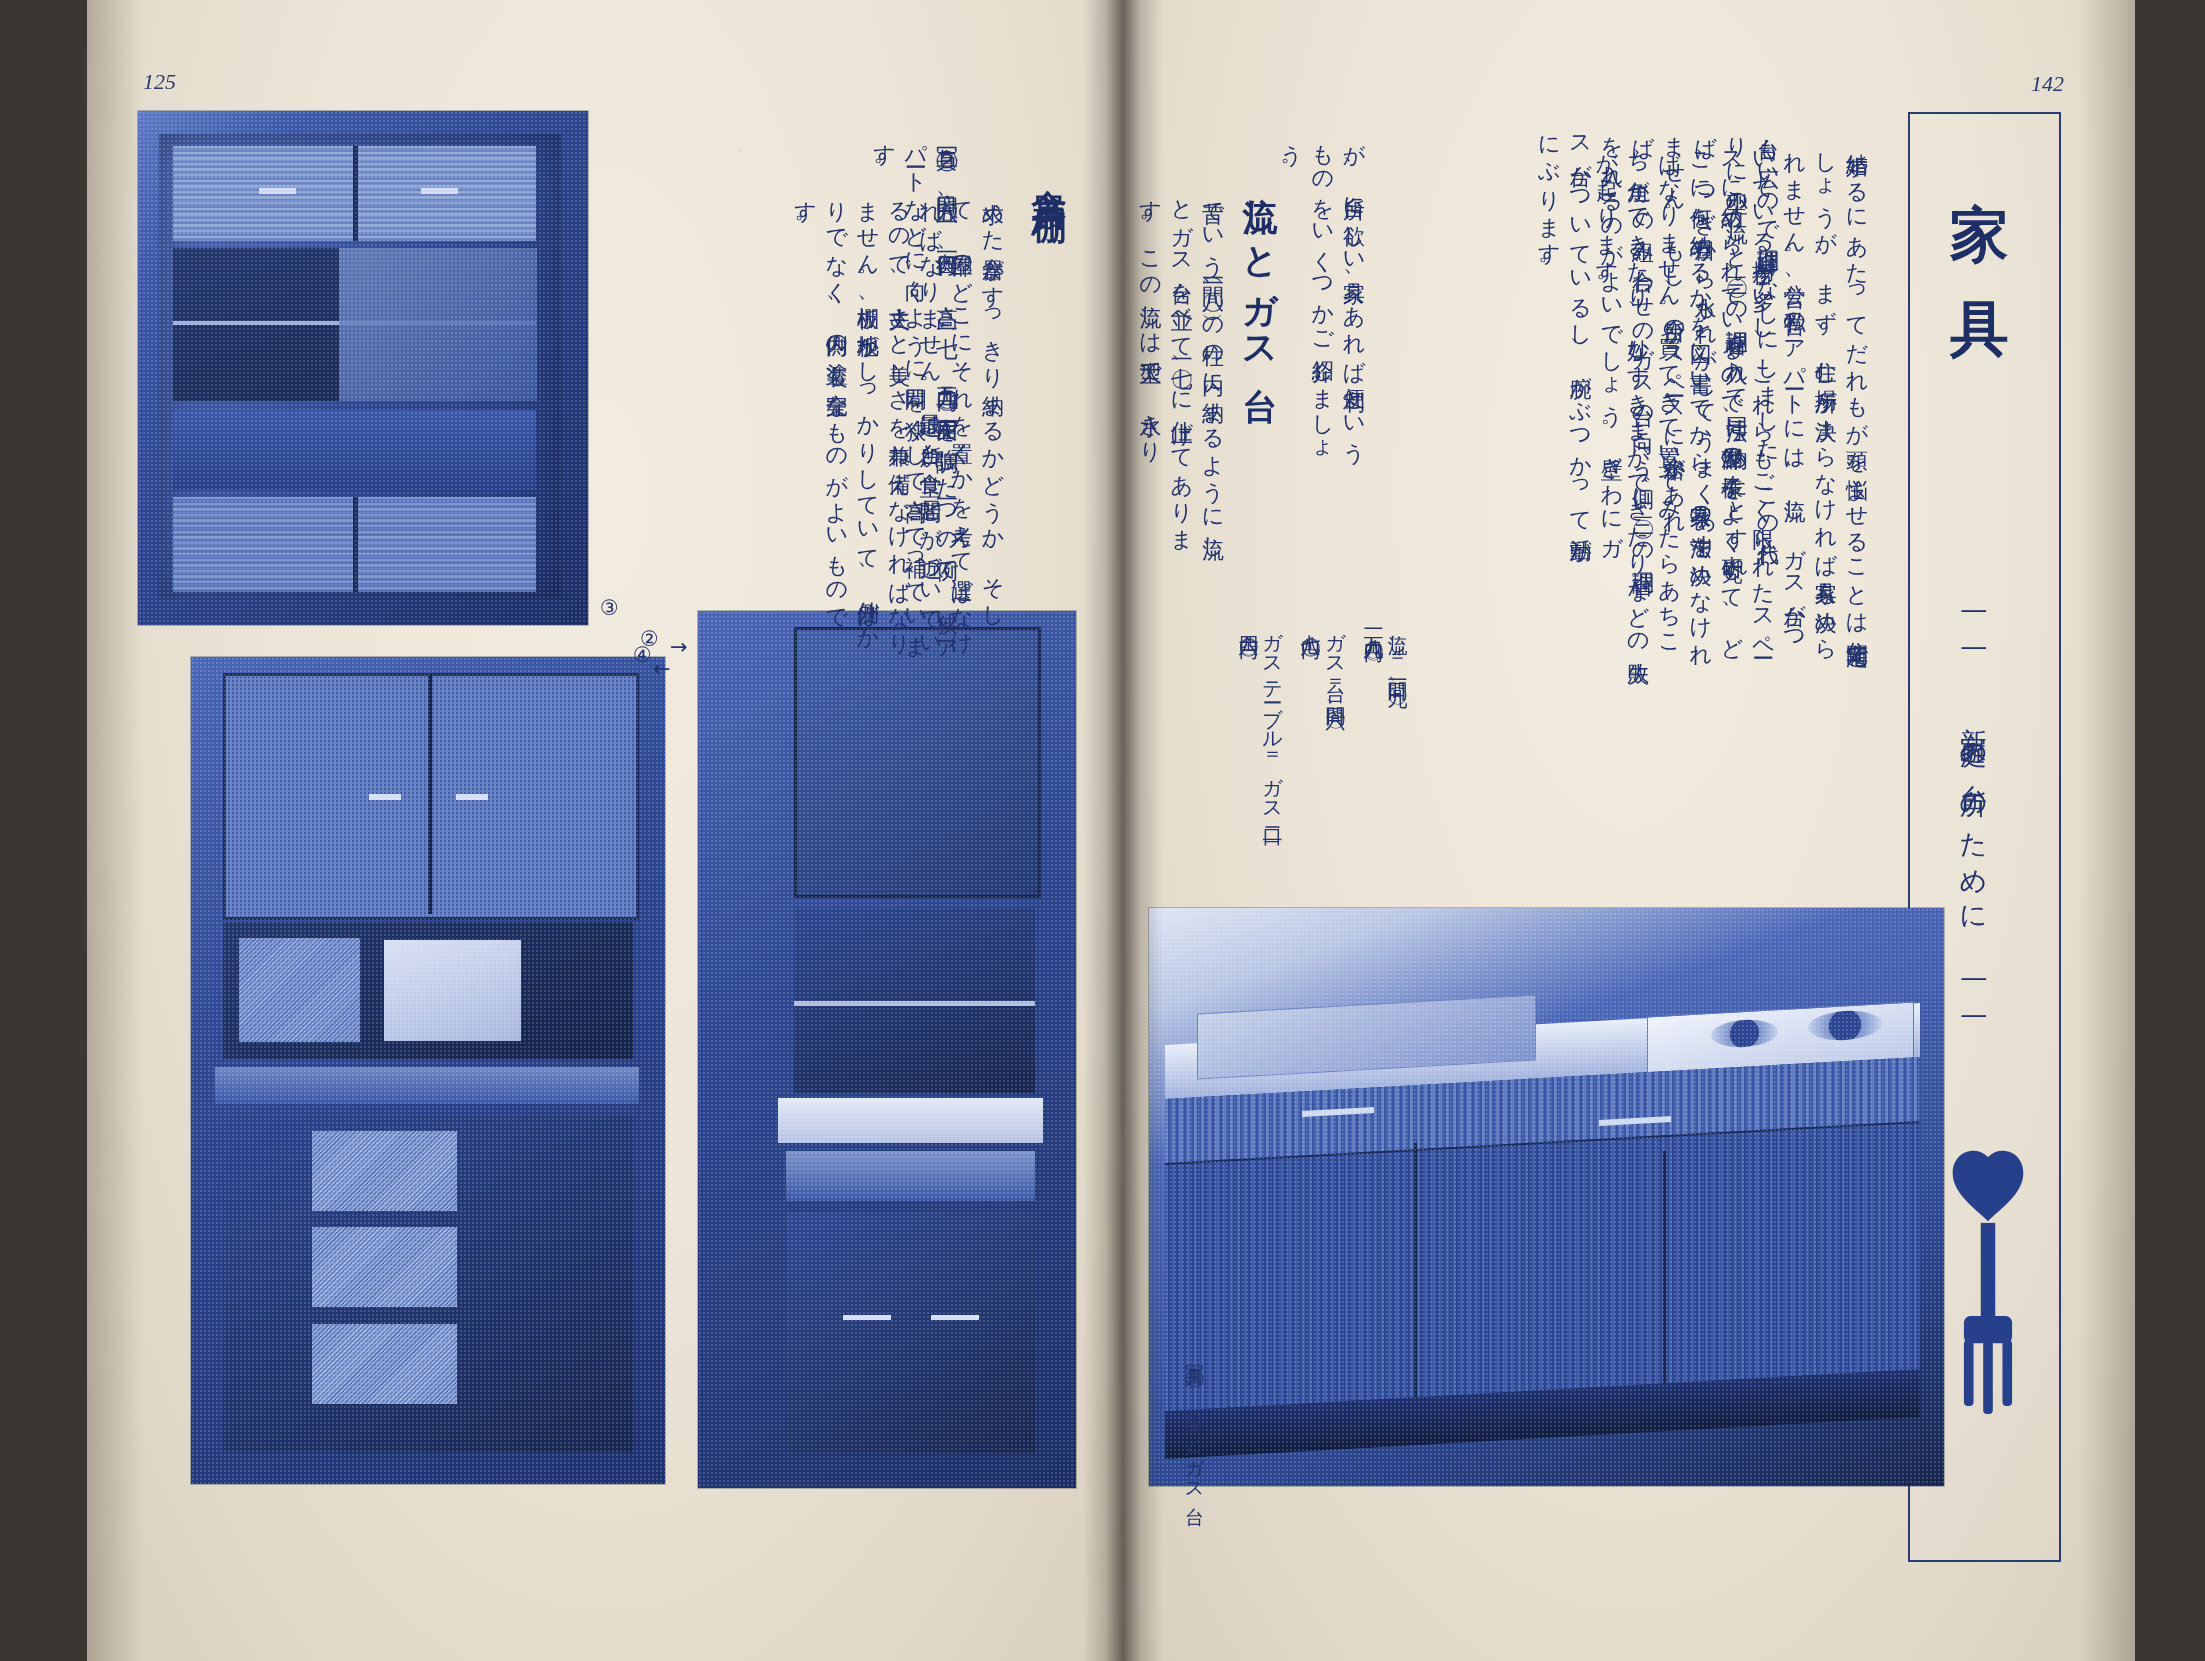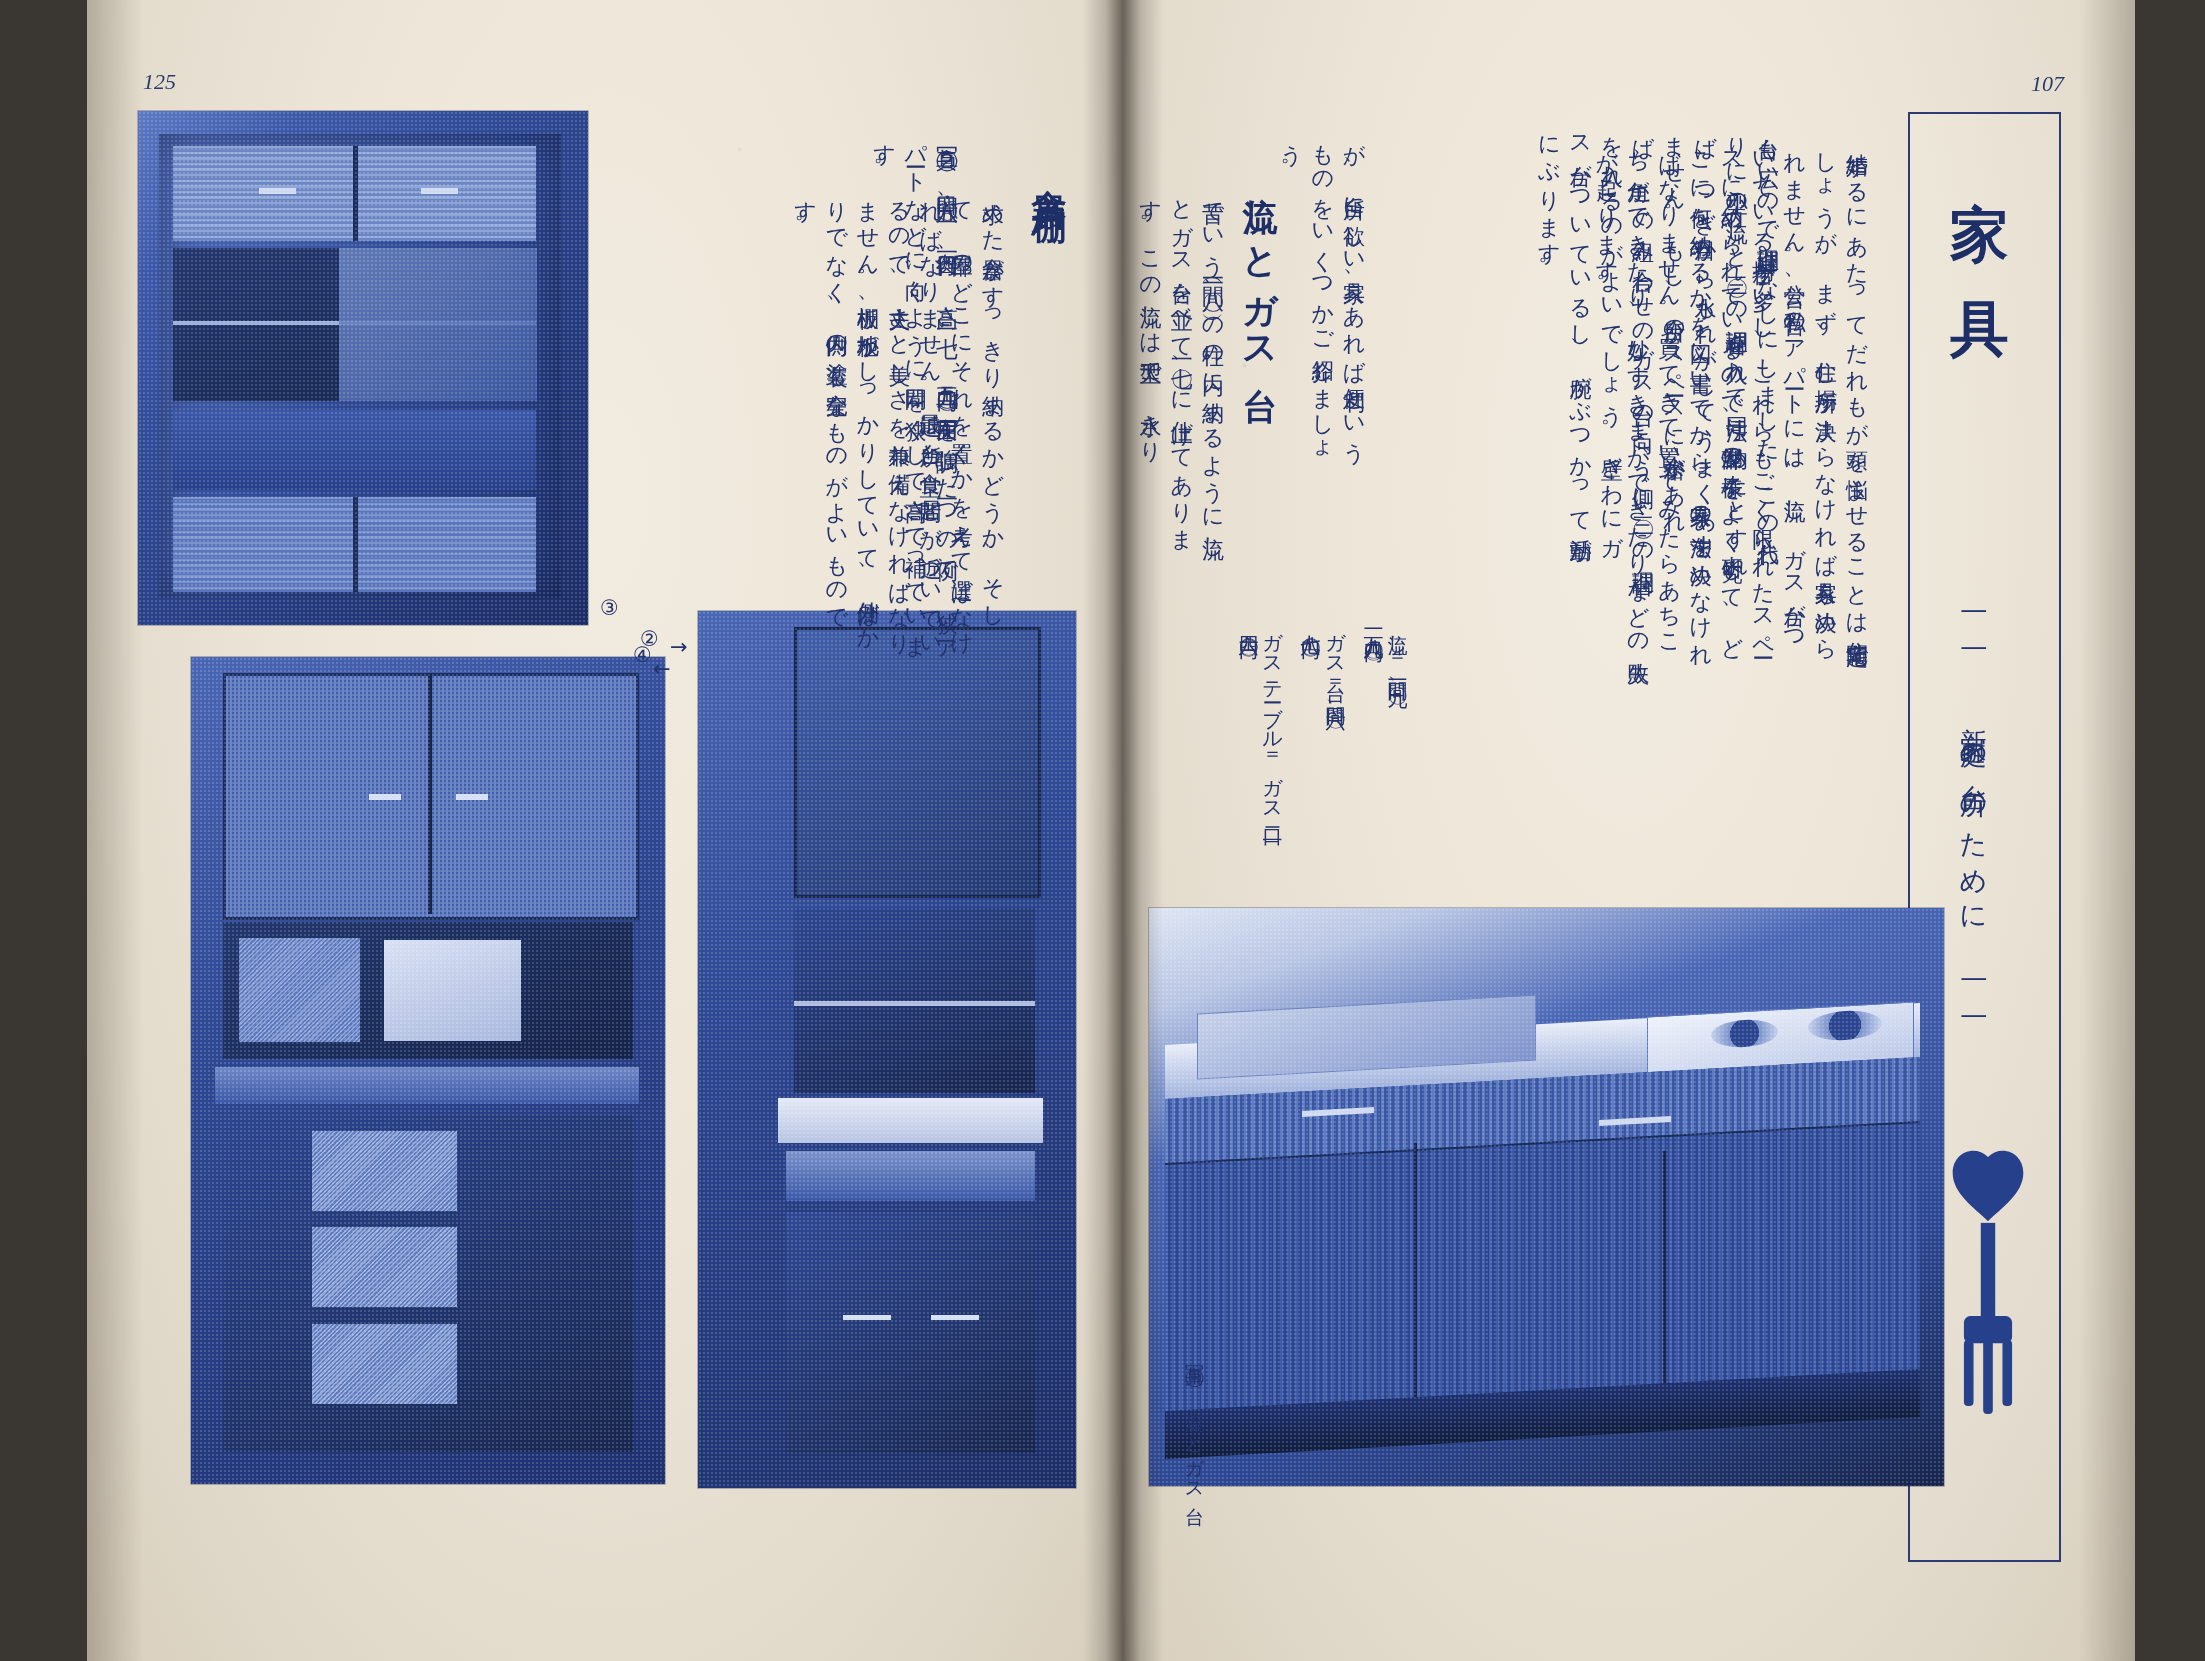--- a/index.html
+++ b/index.html
@@ -268,21 +268,21 @@
     <div class="sec-head" style="left:938px; top:161px; height:241px;">食器戸棚</div>
 
     <div class="vtext" style="left:874px; top:186px; height:466px; width:48px; font-size:22px;">求めた食器がすっきり納まるかどうか、そして、部屋のどこにそれを置くかを考えて選ばなければなりません。最近は台所と食堂、居間とが近づいているので、丈夫さと美しさを兼ね備えなければなりません。棚板、地板がしっかりしていて、外側ばかりでなく、内側の塗装も完全なものがよいものです。</div>
     <div class="vtext" style="left:635px; top:129px; height:530px; width:241px; font-size:22px;">写真②　間口六〇・五、　奥行四一、、高さ一七、　九五〇〇円＝実用面を強調した一つの例で、狭いアパートなどに向くように間口を狭くして高さで補っています。</div>
   </div>
 
   <div class="paper" id="paper-right">
     <div class="speckle"></div>
     <div class="edge-shade-r"></div>
 
-    <div class="pagenum" style="left:908px; top:71px;">107</div>
+    <div class="pagenum" style="left:908px; top:71px;">142</div>
   </div>
 
   <div id="title-frame"></div>
   <div id="title-main" class="vtext" style="height:321px;">家　具</div>
   <div id="title-sub" class="vtext" style="height:498px;">—— 新家庭の台所のために ——</div>
 
   <svg id="emblem" viewBox="0 0 112 330">
     <path d="M56 10 C40 -6 12 4 12 30 C12 56 40 74 56 90 C72 74 100 56 100 30 C100 4 72 -6 56 10 Z" fill="#27408b"></path>
     <rect x="47" y="92" width="18" height="120" fill="#27408b"></rect>
     <rect x="26" y="208" width="60" height="34" rx="8" fill="#27408b"></rect>

